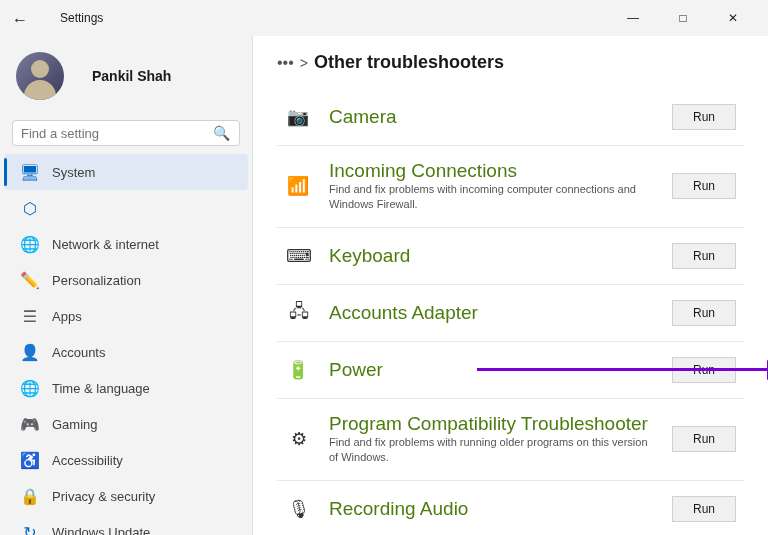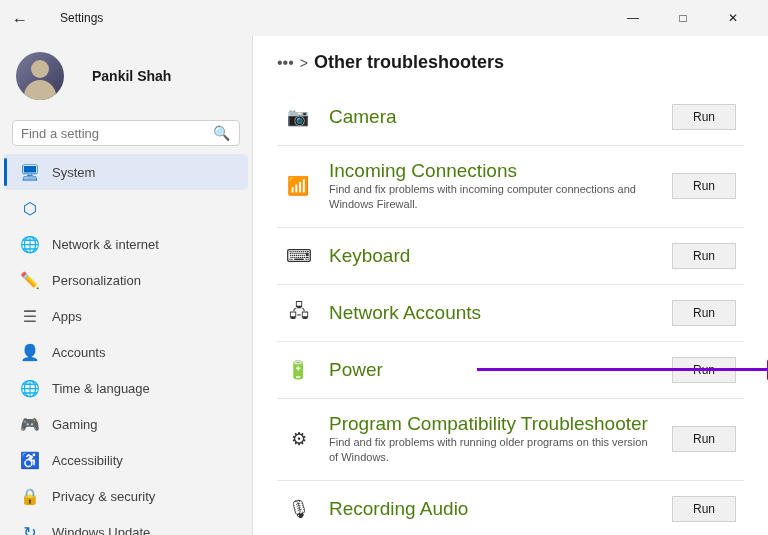--- a/index.html
+++ b/index.html
@@ -415,21 +415,21 @@
         <div class="troubleshooter-item">
           <div class="item-icon">⌨</div>
           <div class="item-text">
             <div class="item-name">Keyboard</div>
           </div>
           <button class="run-btn">Run</button>
         </div>
         <div class="troubleshooter-item">
           <div class="item-icon">🖧</div>
           <div class="item-text">
-            <div class="item-name">Network Accounts</div>
+            <div class="item-name">Accounts Adapter</div>
           </div>
           <button class="run-btn">Run</button>
         </div>
         <div class="troubleshooter-item">
           <div class="item-icon">🔋</div>
           <div class="item-text">
             <div class="item-name">Power</div>
           </div>
           <div class="power-arrow">
             <div class="arrow-line"></div>

